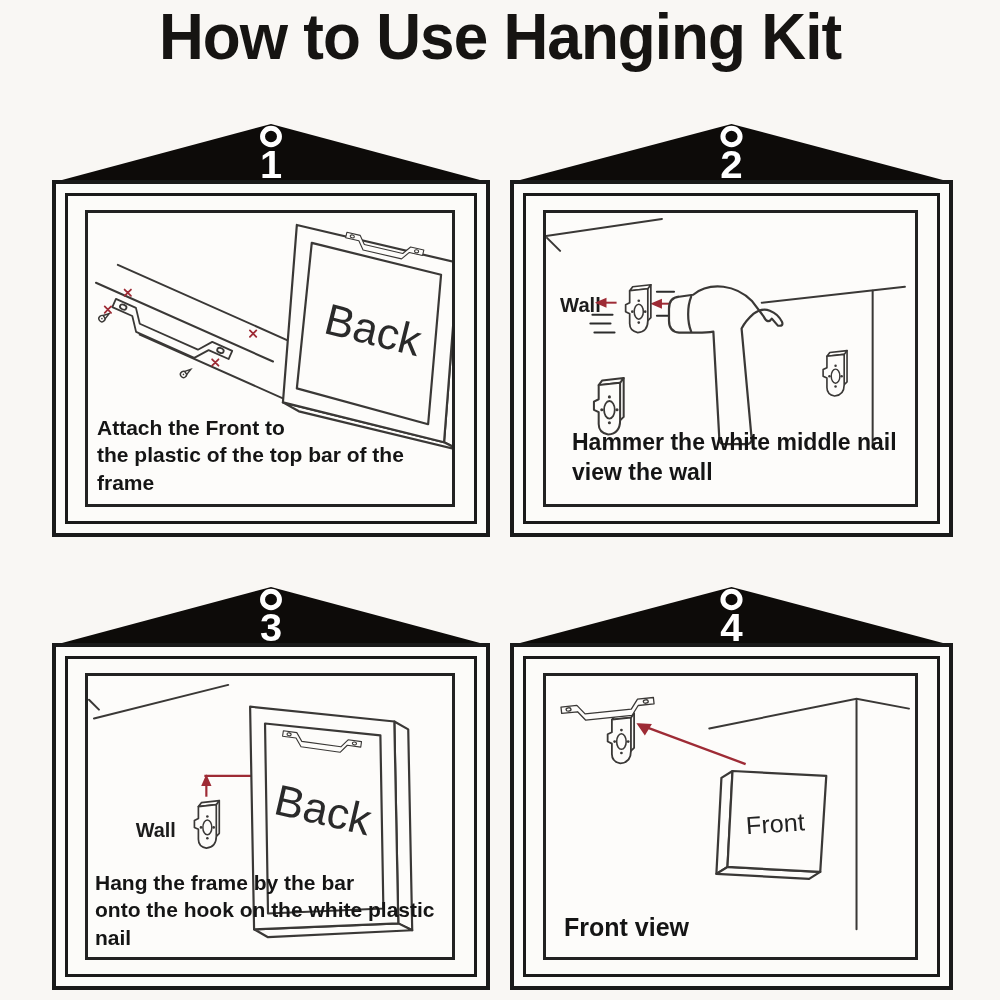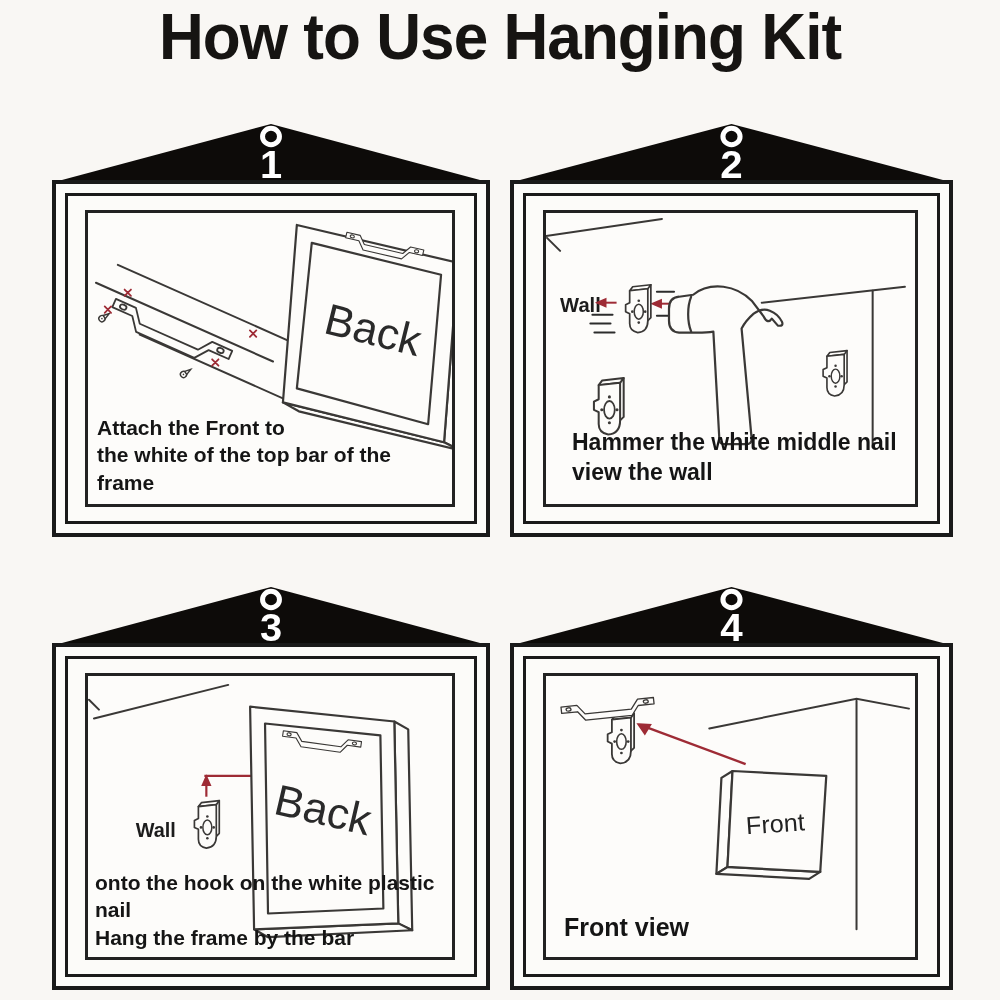--- a/index.html
+++ b/index.html
@@ -86,21 +86,21 @@
           <path d="M372,50 L388,59 L374,238 L358,230 Z" fill="#fdfcfa"></path>
           <path d="M196,190 L358,230 L374,238 L212,199 Z" fill="#fdfcfa"></path>
           <path d="M210,12 L372,50 L358,230 L196,190 Z" fill="#fdfcfa"></path>
           <path d="M225,30 L355,62 L342,212 L210,176 Z" fill="#fdfcfa"></path>
         </g>
         <use href="#hookbar" transform="translate(260,18) rotate(13) scale(0.62)"></use>
         <text transform="translate(283,132) rotate(14)" text-anchor="middle" font-size="44" fill="#2a2a2a">Back</text>
       </svg>
       <div class="caption cap1">
         <div>Attach the Front to</div>
-        <div>the white of the top bar of the frame</div>
+        <div>the plastic of the top bar of the frame</div>
       </div>
     </div>
         </div>
       </div>
   </div>
 
   <div class="panel" id="p2">
     <svg class="roof" viewBox="0 0 440 60" preserveAspectRatio="none">
       <polygon points="10,60 220,2 430,60" fill="#0d0b09"></polygon>
       <circle cx="220" cy="15" r="8.5" fill="none" stroke="#ffffff" stroke-width="5"></circle>
@@ -179,22 +179,22 @@
         <g stroke="#3a3836" stroke-width="2.2" stroke-linejoin="round">
           <path d="M308,46 L322,54 L326,257 L312,250 Z" fill="#fdfcfa"></path>
           <path d="M167,256 L312,250 L326,257 L181,264 Z" fill="#fdfcfa"></path>
           <path d="M163,31 L308,46 L312,250 L167,256 Z" fill="#fdfcfa"></path>
           <path d="M178,48 L294,60 L297,235 L181,240 Z" fill="#fdfcfa"></path>
         </g>
         <use href="#hookbar" transform="translate(196,54) rotate(8) scale(0.62)"></use>
         <text transform="translate(233,150) rotate(13)" text-anchor="middle" font-size="44" fill="#2a2a2a">Back</text>
       </svg>
       <div class="caption cap3">
+        <div>Hang the frame by the bar</div>
         <div>onto the hook on the white plastic nail</div>
-        <div>Hang the frame by the bar</div>
       </div>
     </div>
         </div>
       </div>
   </div>
 
   <div class="panel" id="p4">
     <svg class="roof" viewBox="0 0 440 60" preserveAspectRatio="none">
       <polygon points="10,60 220,2 430,60" fill="#0d0b09"></polygon>
       <circle cx="220" cy="15" r="8.5" fill="none" stroke="#ffffff" stroke-width="5"></circle>

